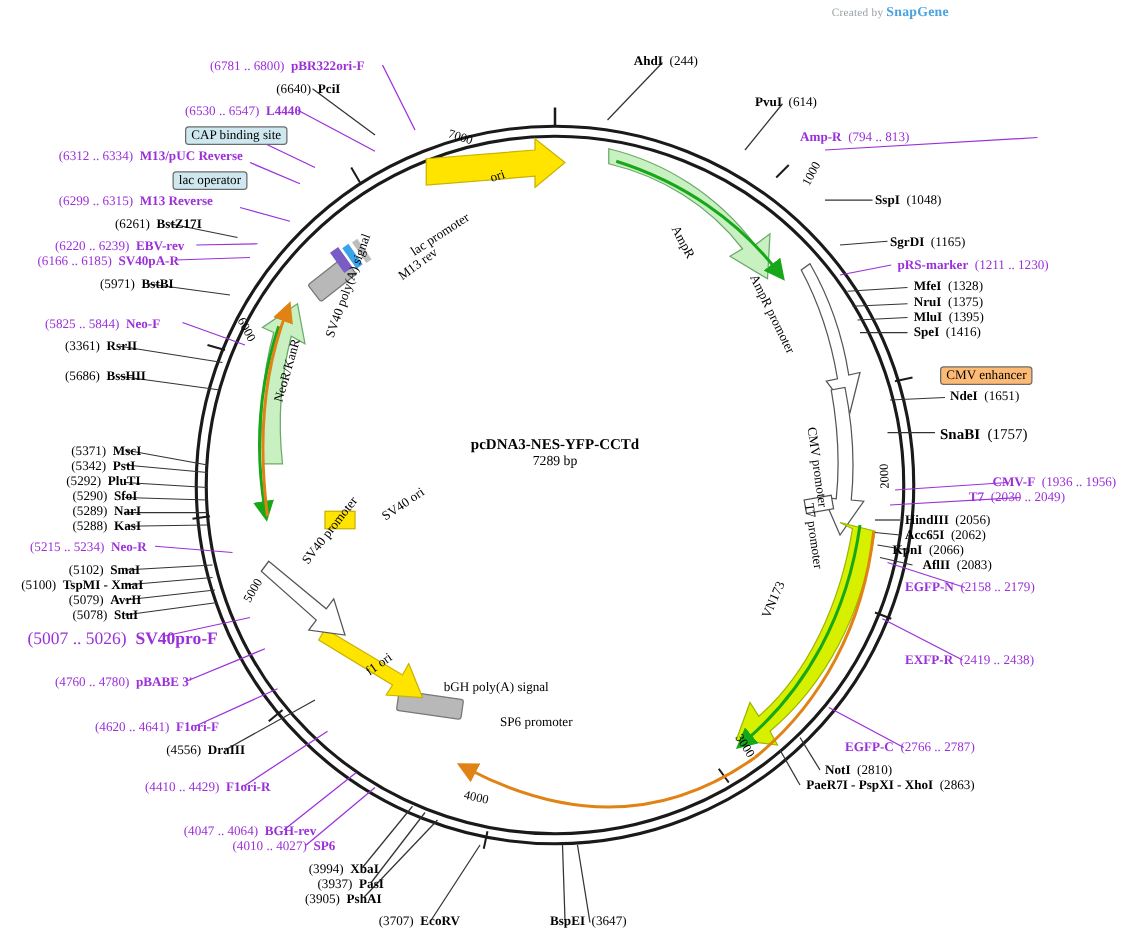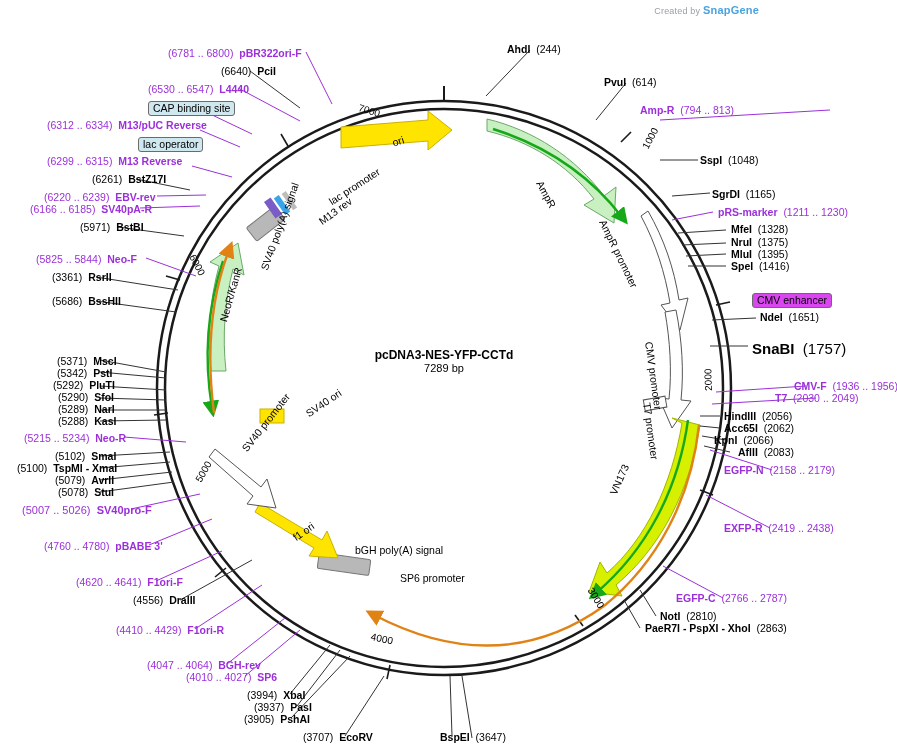--- a/index.html
+++ b/index.html
@@ -1,29 +1,29 @@
 <!DOCTYPE html>
 <html><head>
 <meta charset="utf-8">
 <style>
   html,body{margin:0;padding:0;}
   body{width:897px;height:755px;background:#ffffff;font-family:"Liberation Sans",sans-serif;position:relative;overflow:hidden;}
-  #stage{position:absolute;left:0;top:0;width:767px;height:755px;}
+  #stage{position:absolute;left:0;top:0;width:767px;height:755px;font-family:Liberation Serif, serif;}
   .abs{position:absolute;}
   .lbl{white-space:nowrap;line-height:1.05;}
   .blk{color:#000000;}
   .pur{color:#9b30d9;}
   .bold{font-weight:bold;}
   .center{text-align:center;}
   #snapgene{position:absolute;right:8px;top:4px;font-size:9px;color:#9aa0a6;letter-spacing:.2px;}
   #snapgene .sg{color:#4aa3df;font-weight:bold;font-size:11px;}
   .plasmid-name{font-weight:bold;font-size:12px;color:#000;}
   .plasmid-bp{font-size:11px;color:#000;}
   .boxed{border:1px solid #6b6b6b;border-radius:3px;padding:1px 4px;background:#cfe8ef;font-size:10.5px;color:#000;}
-  .boxed2{border:1px solid #6b6b6b;border-radius:3px;padding:1px 4px;background:#d946ef;font-size:10.5px;color:#000;}
+  .boxed2{border:1px solid #6b6b6b;border-radius:3px;padding:1px 4px;background:#fdba74;font-size:10.5px;color:#000;}
   svg{position:absolute;left:0;top:0;}
 </style>
 </head>
 <body>
 
 <div id="stage">
 
   <div id="snapgene">
     <span>Created by</span>
     <span class="sg">SnapGene</span>
@@ -213,21 +213,21 @@
       <div class="abs lbl" style="left: 57px; top: 368px; font-size: 10.5px;"><span class="blk">(5342)</span>&nbsp;&nbsp;<span class="blk bold">PstI</span></div>
       <div class="abs lbl" style="left: 53px; top: 380px; font-size: 10.5px;"><span class="blk">(5292)</span>&nbsp;&nbsp;<span class="blk bold">PluTI</span></div>
       <div class="abs lbl" style="left: 58px; top: 392px; font-size: 10.5px;"><span class="blk">(5290)</span>&nbsp;&nbsp;<span class="blk bold">SfoI</span></div>
       <div class="abs lbl" style="left: 58px; top: 404px; font-size: 10.5px;"><span class="blk">(5289)</span>&nbsp;&nbsp;<span class="blk bold">NarI</span></div>
       <div class="abs lbl" style="left: 58px; top: 416px; font-size: 10.5px;"><span class="blk">(5288)</span>&nbsp;&nbsp;<span class="blk bold">KasI</span></div>
       <div class="abs lbl" style="left: 24px; top: 433px; font-size: 10.5px;"><span class="pur">(5215 .. 5234)</span>&nbsp;&nbsp;<span class="pur bold">Neo-R</span></div>
       <div class="abs lbl" style="left: 55px; top: 451px; font-size: 10.5px;"><span class="blk">(5102)</span>&nbsp;&nbsp;<span class="blk bold">SmaI</span></div>
       <div class="abs lbl" style="left: 17px; top: 463px; font-size: 10.5px;"><span class="blk">(5100)</span>&nbsp;&nbsp;<span class="blk bold">TspMI  -  XmaI</span></div>
       <div class="abs lbl" style="left: 55px; top: 475px; font-size: 10.5px;"><span class="blk">(5079)</span>&nbsp;&nbsp;<span class="blk bold">AvrII</span></div>
       <div class="abs lbl" style="left: 58px; top: 487px; font-size: 10.5px;"><span class="blk">(5078)</span>&nbsp;&nbsp;<span class="blk bold">StuI</span></div>
-      <div class="abs lbl" style="left: 22px; top: 505px; font-size: 11px;"><span class="pur">(5007 .. 5026)</span>&nbsp;&nbsp;<span class="pur bold">SV40pro-F</span></div>
+      <div class="abs lbl" style="left: 22px; top: 505px; font-size: 14px;"><span class="pur">(5007 .. 5026)</span>&nbsp;&nbsp;<span class="pur bold">SV40pro-F</span></div>
       <div class="abs lbl" style="left: 44px; top: 541px; font-size: 10.5px;"><span class="pur">(4760 .. 4780)</span>&nbsp;&nbsp;<span class="pur bold">pBABE 3'</span></div>
       <div class="abs lbl" style="left: 76px; top: 577px; font-size: 10.5px;"><span class="pur">(4620 .. 4641)</span>&nbsp;&nbsp;<span class="pur bold">F1ori-F</span></div>
       <div class="abs lbl" style="left: 133px; top: 595px; font-size: 10.5px;"><span class="blk">(4556)</span>&nbsp;&nbsp;<span class="blk bold">DraIII</span></div>
       <div class="abs lbl" style="left: 116px; top: 625px; font-size: 10.5px;"><span class="pur">(4410 .. 4429)</span>&nbsp;&nbsp;<span class="pur bold">F1ori-R</span></div>
       <div class="abs lbl" style="left: 147px; top: 660px; font-size: 10.5px;"><span class="pur">(4047 .. 4064)</span>&nbsp;&nbsp;<span class="pur bold">BGH-rev</span></div>
       <div class="abs lbl" style="left: 186px; top: 672px; font-size: 10.5px;"><span class="pur">(4010 .. 4027)</span>&nbsp;&nbsp;<span class="pur bold">SP6</span></div>
       <div class="abs lbl" style="left: 247px; top: 690px; font-size: 10.5px;"><span class="blk">(3994)</span>&nbsp;&nbsp;<span class="blk bold">XbaI</span></div>
       <div class="abs lbl" style="left: 254px; top: 702px; font-size: 10.5px;"><span class="blk">(3937)</span>&nbsp;&nbsp;<span class="blk bold">PasI</span></div>
       <div class="abs lbl" style="left: 244px; top: 714px; font-size: 10.5px;"><span class="blk">(3905)</span>&nbsp;&nbsp;<span class="blk bold">PshAI</span></div>
       <div class="abs lbl" style="left: 303px; top: 732px; font-size: 10.5px;"><span class="blk">(3707)</span>&nbsp;&nbsp;<span class="blk bold">EcoRV</span></div>
@@ -237,21 +237,21 @@
       <div class="abs lbl" style="left: 604px; top: 77px; font-size: 10.5px;"><span class="blk bold">PvuI</span>&nbsp;&nbsp;<span class="blk">(614)</span></div>
       <div class="abs lbl" style="left: 640px; top: 105px; font-size: 10.5px;"><span class="pur bold">Amp-R</span>&nbsp;&nbsp;<span class="pur">(794 .. 813)</span></div>
       <div class="abs lbl" style="left: 700px; top: 155px; font-size: 10.5px;"><span class="blk bold">SspI</span>&nbsp;&nbsp;<span class="blk">(1048)</span></div>
       <div class="abs lbl" style="left: 712px; top: 189px; font-size: 10.5px;"><span class="blk bold">SgrDI</span>&nbsp;&nbsp;<span class="blk">(1165)</span></div>
       <div class="abs lbl" style="left: 718px; top: 207px; font-size: 10.5px;"><span class="pur bold">pRS-marker</span>&nbsp;&nbsp;<span class="pur">(1211 .. 1230)</span></div>
       <div class="abs lbl" style="left: 731px; top: 224px; font-size: 10.5px;"><span class="blk bold">MfeI</span>&nbsp;&nbsp;<span class="blk">(1328)</span></div>
       <div class="abs lbl" style="left: 731px; top: 237px; font-size: 10.5px;"><span class="blk bold">NruI</span>&nbsp;&nbsp;<span class="blk">(1375)</span></div>
       <div class="abs lbl" style="left: 731px; top: 249px; font-size: 10.5px;"><span class="blk bold">MluI</span>&nbsp;&nbsp;<span class="blk">(1395)</span></div>
       <div class="abs lbl" style="left: 731px; top: 261px; font-size: 10.5px;"><span class="blk bold">SpeI</span>&nbsp;&nbsp;<span class="blk">(1416)</span></div>
       <div class="abs lbl" style="left: 760px; top: 312px; font-size: 10.5px;"><span class="blk bold">NdeI</span>&nbsp;&nbsp;<span class="blk">(1651)</span></div>
-      <div class="abs lbl" style="left: 752px; top: 341px; font-size: 15px;"><span class="blk bold">SnaBI</span>&nbsp;&nbsp;<span class="blk">(1757)</span></div>
+      <div class="abs lbl" style="left: 752px; top: 341px; font-size: 12px;"><span class="blk bold">SnaBI</span>&nbsp;&nbsp;<span class="blk">(1757)</span></div>
       <div class="abs lbl" style="left: 758px; top: 381px; font-size: 10.5px; margin-left: 36px;"><span class="pur bold">CMV-F</span>&nbsp;&nbsp;<span class="pur">(1936 .. 1956)</span></div>
       <div class="abs lbl" style="left: 775px; top: 393px; font-size: 10.5px;"><span class="pur bold">T7</span>&nbsp;&nbsp;<span class="pur">(2030 .. 2049)</span></div>
       <div class="abs lbl" style="left: 724px; top: 411px; font-size: 10.5px;"><span class="blk bold">HindIII</span>&nbsp;&nbsp;<span class="blk">(2056)</span></div>
       <div class="abs lbl" style="left: 724px; top: 423px; font-size: 10.5px;"><span class="blk bold">Acc65I</span>&nbsp;&nbsp;<span class="blk">(2062)</span></div>
       <div class="abs lbl" style="left: 714px; top: 435px; font-size: 10.5px;"><span class="blk bold">KpnI</span>&nbsp;&nbsp;<span class="blk">(2066)</span></div>
       <div class="abs lbl" style="left: 738px; top: 447px; font-size: 10.5px;"><span class="blk bold">AflII</span>&nbsp;&nbsp;<span class="blk">(2083)</span></div>
       <div class="abs lbl" style="left: 724px; top: 465px; font-size: 10.5px;"><span class="pur bold">EGFP-N</span>&nbsp;&nbsp;<span class="pur">(2158 .. 2179)</span></div>
       <div class="abs lbl" style="left: 724px; top: 523px; font-size: 10.5px;"><span class="pur bold">EXFP-R</span>&nbsp;&nbsp;<span class="pur">(2419 .. 2438)</span></div>
       <div class="abs lbl" style="left: 676px; top: 593px; font-size: 10.5px;"><span class="pur bold">EGFP-C</span>&nbsp;&nbsp;<span class="pur">(2766 .. 2787)</span></div>
       <div class="abs lbl" style="left: 660px; top: 611px; font-size: 10.5px;"><span class="blk bold">NotI</span>&nbsp;&nbsp;<span class="blk">(2810)</span></div>

